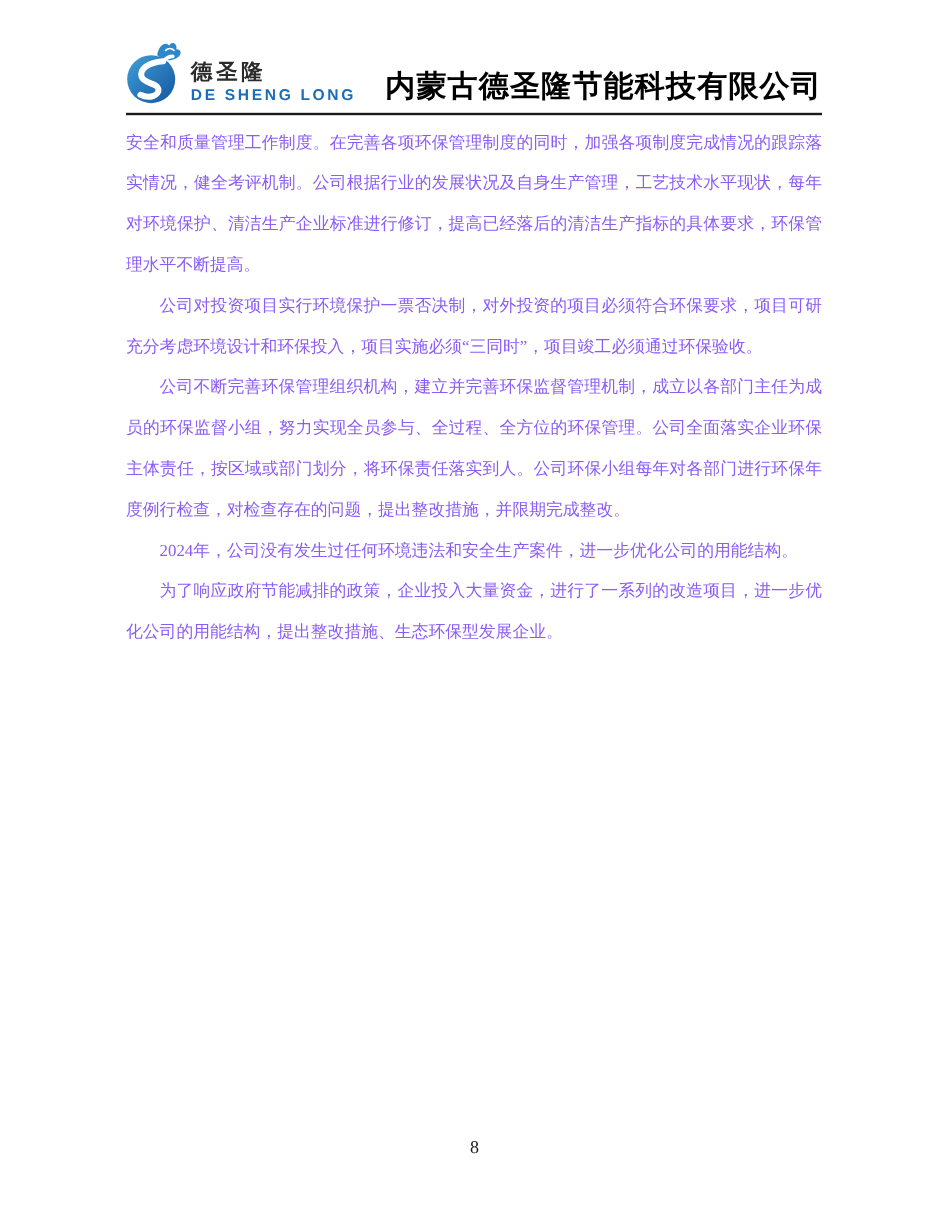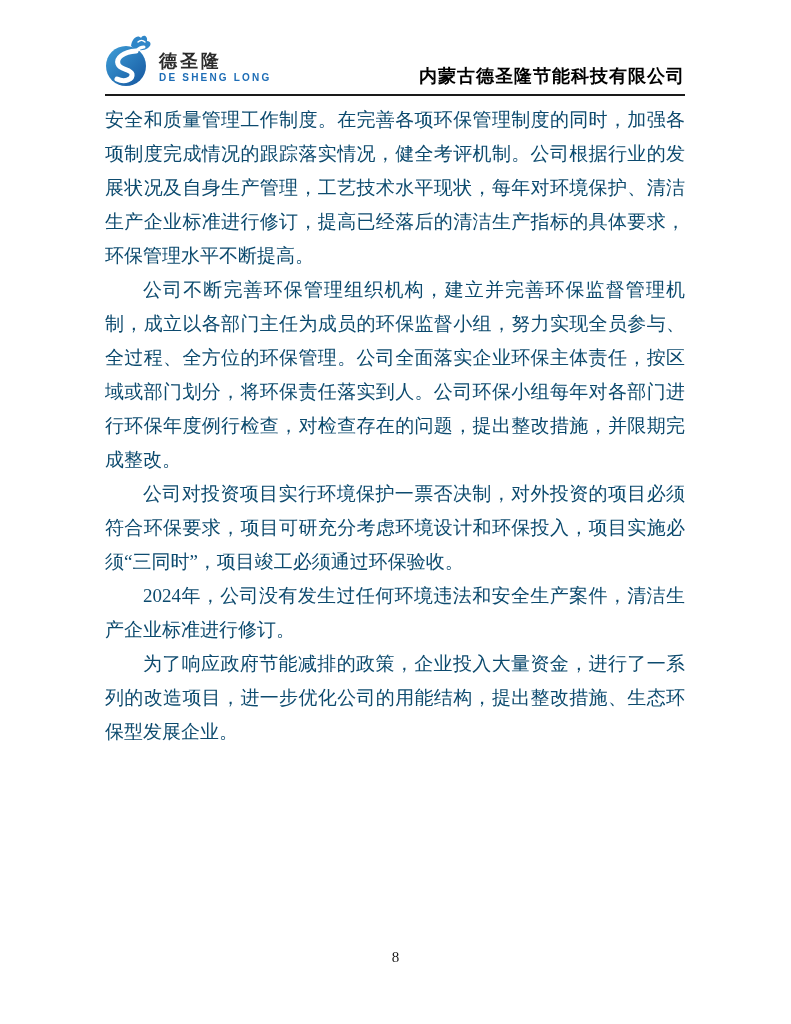--- a/index.html
+++ b/index.html
@@ -30,43 +30,43 @@
   .logo-mark { width: 48px; height: 55px; flex: 0 0 auto; }
   .logo-text { display: flex; flex-direction: column; line-height: 1; margin-top: 14px; }
   .brand-cn {
     font-size: 18px;
     font-weight: bold;
     letter-spacing: 3px;
     color: #2b2b2b;
     font-family: "Liberation Sans", sans-serif;
   }
   .brand-en {
-    font-size: 10px;
+    font-size: 13px;
     font-weight: bold;
     letter-spacing: 2.2px;
     color: #1d6db6;
     margin-top: 3px;
     font-family: "Liberation Sans", sans-serif;
   }
   .company-name {
     align-self: flex-end;
-    font-size: 18px;
+    font-size: 25px;
     font-weight: bold;
     letter-spacing: 1px;
     color: #000000;
     white-space: nowrap;
   }
   
   .content { padding-top: 7px; }
   .content p {
-    font-size: 19px;
+    font-size: 14px;
     line-height: 34px;
     text-align: justify;
     text-justify: inter-ideograph;
-    color: #0c4a6e;
+    color: #8b5cf6;
     word-break: break-all;
   }
   .content p.indent { text-indent: 2em; }
   
   .page-footer {
     position: absolute;
     left: 0;
     right: 0;
     bottom: 58px;
     text-align: center;
@@ -99,23 +99,23 @@
       <div class="logo-text">
         <span class="brand-cn">德圣隆</span>
         <span class="brand-en">DE SHENG LONG</span>
       </div>
     </div>
     <div class="company-name">内蒙古德圣隆节能科技有限公司</div>
   </div>
 
   <div class="content">
     <p>安全和质量管理工作制度。在完善各项环保管理制度的同时，加强各项制度完成情况的跟踪落实情况，健全考评机制。公司根据行业的发展状况及自身生产管理，工艺技术水平现状，每年对环境保护、清洁生产企业标准进行修订，提高已经落后的清洁生产指标的具体要求，环保管理水平不断提高。</p>
+    <p class="indent">公司对投资项目实行环境保护一票否决制，对外投资的项目必须符合环保要求，项目可研充分考虑环境设计和环保投入，项目实施必须“三同时”，项目竣工必须通过环保验收。</p>
     <p class="indent">公司不断完善环保管理组织机构，建立并完善环保监督管理机制，成立以各部门主任为成员的环保监督小组，努力实现全员参与、全过程、全方位的环保管理。公司全面落实企业环保主体责任，按区域或部门划分，将环保责任落实到人。公司环保小组每年对各部门进行环保年度例行检查，对检查存在的问题，提出整改措施，并限期完成整改。</p>
-    <p class="indent">公司对投资项目实行环境保护一票否决制，对外投资的项目必须符合环保要求，项目可研充分考虑环境设计和环保投入，项目实施必须“三同时”，项目竣工必须通过环保验收。</p>
-    <p class="indent">2024年，公司没有发生过任何环境违法和安全生产案件，清洁生产企业标准进行修订。</p>
+    <p class="indent">2024年，公司没有发生过任何环境违法和安全生产案件，进一步优化公司的用能结构。</p>
     <p class="indent">为了响应政府节能减排的政策，企业投入大量资金，进行了一系列的改造项目，进一步优化公司的用能结构，提出整改措施、生态环保型发展企业。</p>
   </div>
 
   <div class="page-footer">
     <span class="page-number">8</span>
   </div>
 
 </div>
 
 </body></html>

